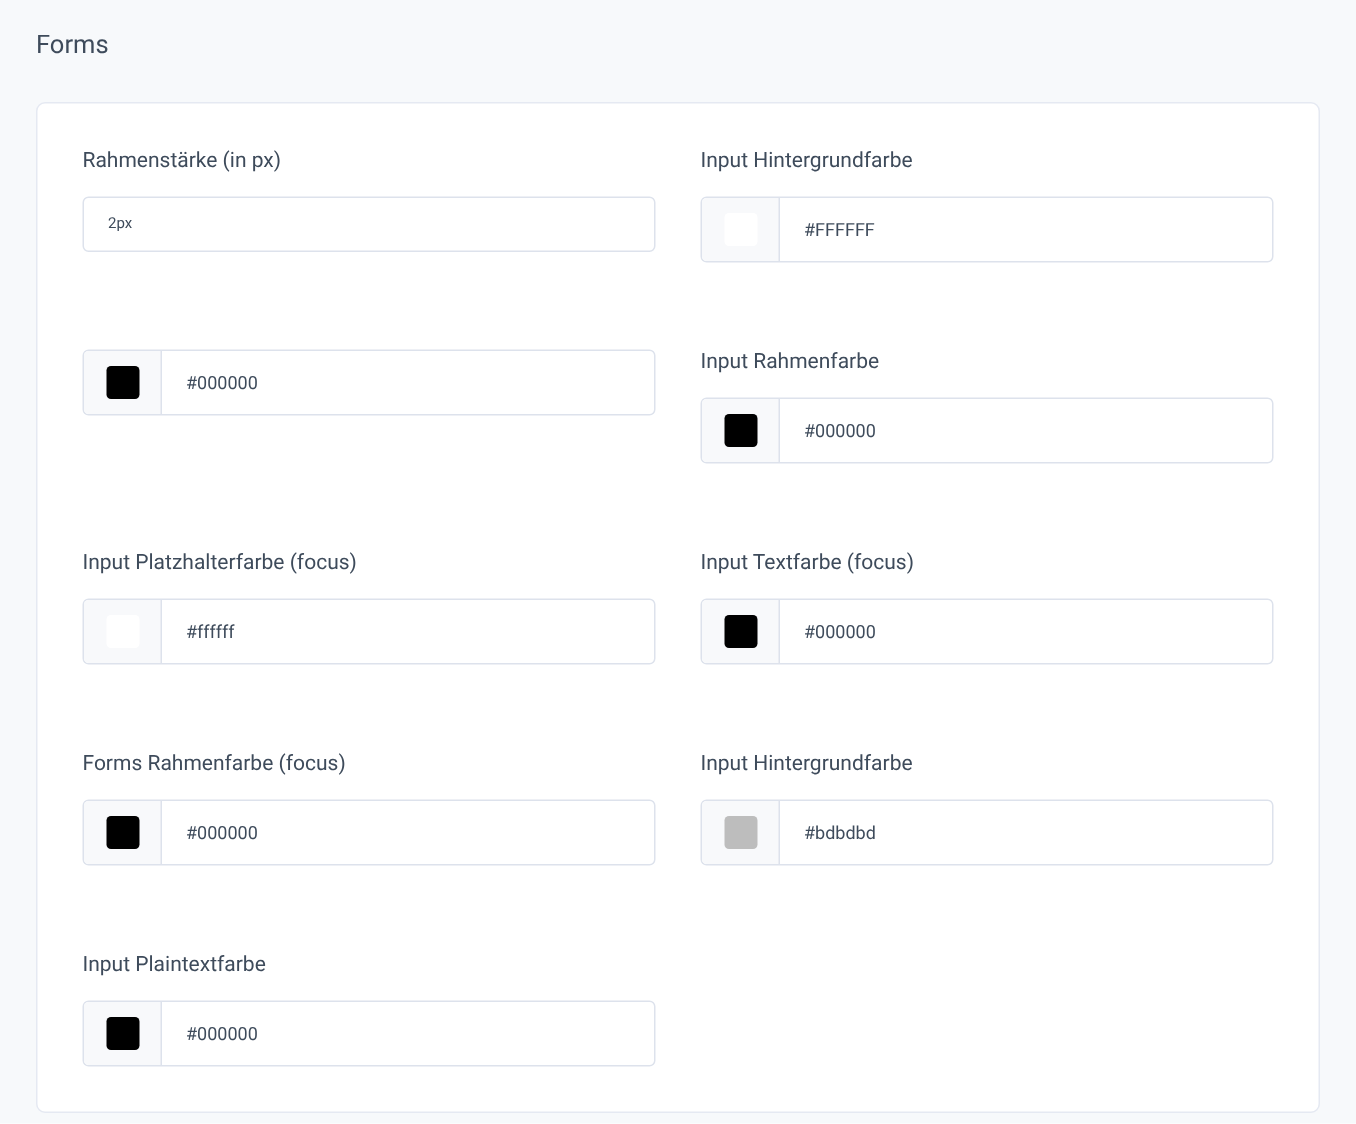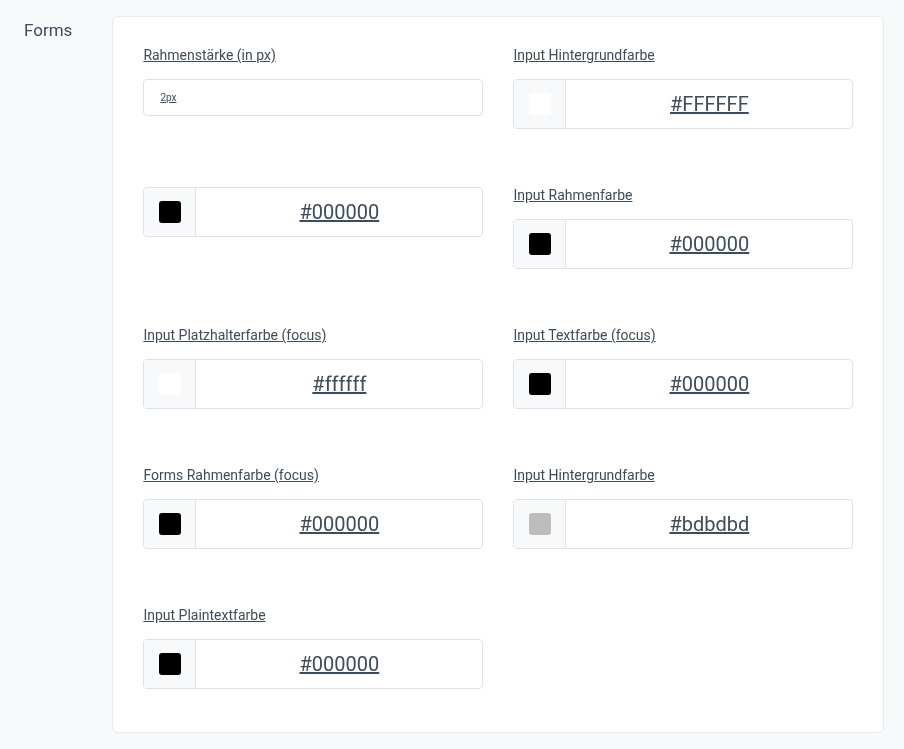--- a/index.html
+++ b/index.html
@@ -13,22 +13,23 @@
       background-color: #f7f9fb;
       color: #3e4b5b;
       width: 904px;
       height: 749px;
       overflow: hidden;
     }
     
     .page-container {
       display: flex;
       padding: 16px 24px;
-      gap: 40px;
+      gap: 28px;
       height: 100%;
+      flex-direction: column;
     }
     
     .sidebar-label {
       font-size: 17px;
       color: #3e4b5b;
       padding-top: 4px;
       flex-shrink: 0;
     }
     
     .card {
@@ -37,21 +38,20 @@
       border-radius: 6px;
       flex: 1;
       padding: 30px;
     }
     
     .form-grid {
       display: grid;
       grid-template-columns: 1fr 1fr;
       column-gap: 30px;
       row-gap: 58px;
-      text-decoration: underline;
     }
     
     .form-group {
       display: flex;
       flex-direction: column;
     }
     
     .form-label {
       font-size: 14px;
       color: #3e4b5b;
@@ -92,25 +92,24 @@
     .color-swatch {
       width: 22px;
       height: 22px;
       border-radius: 3px;
     }
     
     .color-text {
       flex: 1;
       border: none;
       padding: 12px 16px;
-      font-size: 20px;
+      font-size: 12px;
       color: #3e4b5b;
       background: transparent;
       font-family: inherit;
-      text-align: center;
     }
   </style>
 </head>
 <body>
 
 <div class="page-container">
 
   <div class="sidebar-label">Forms</div>
 
   <div class="card">

